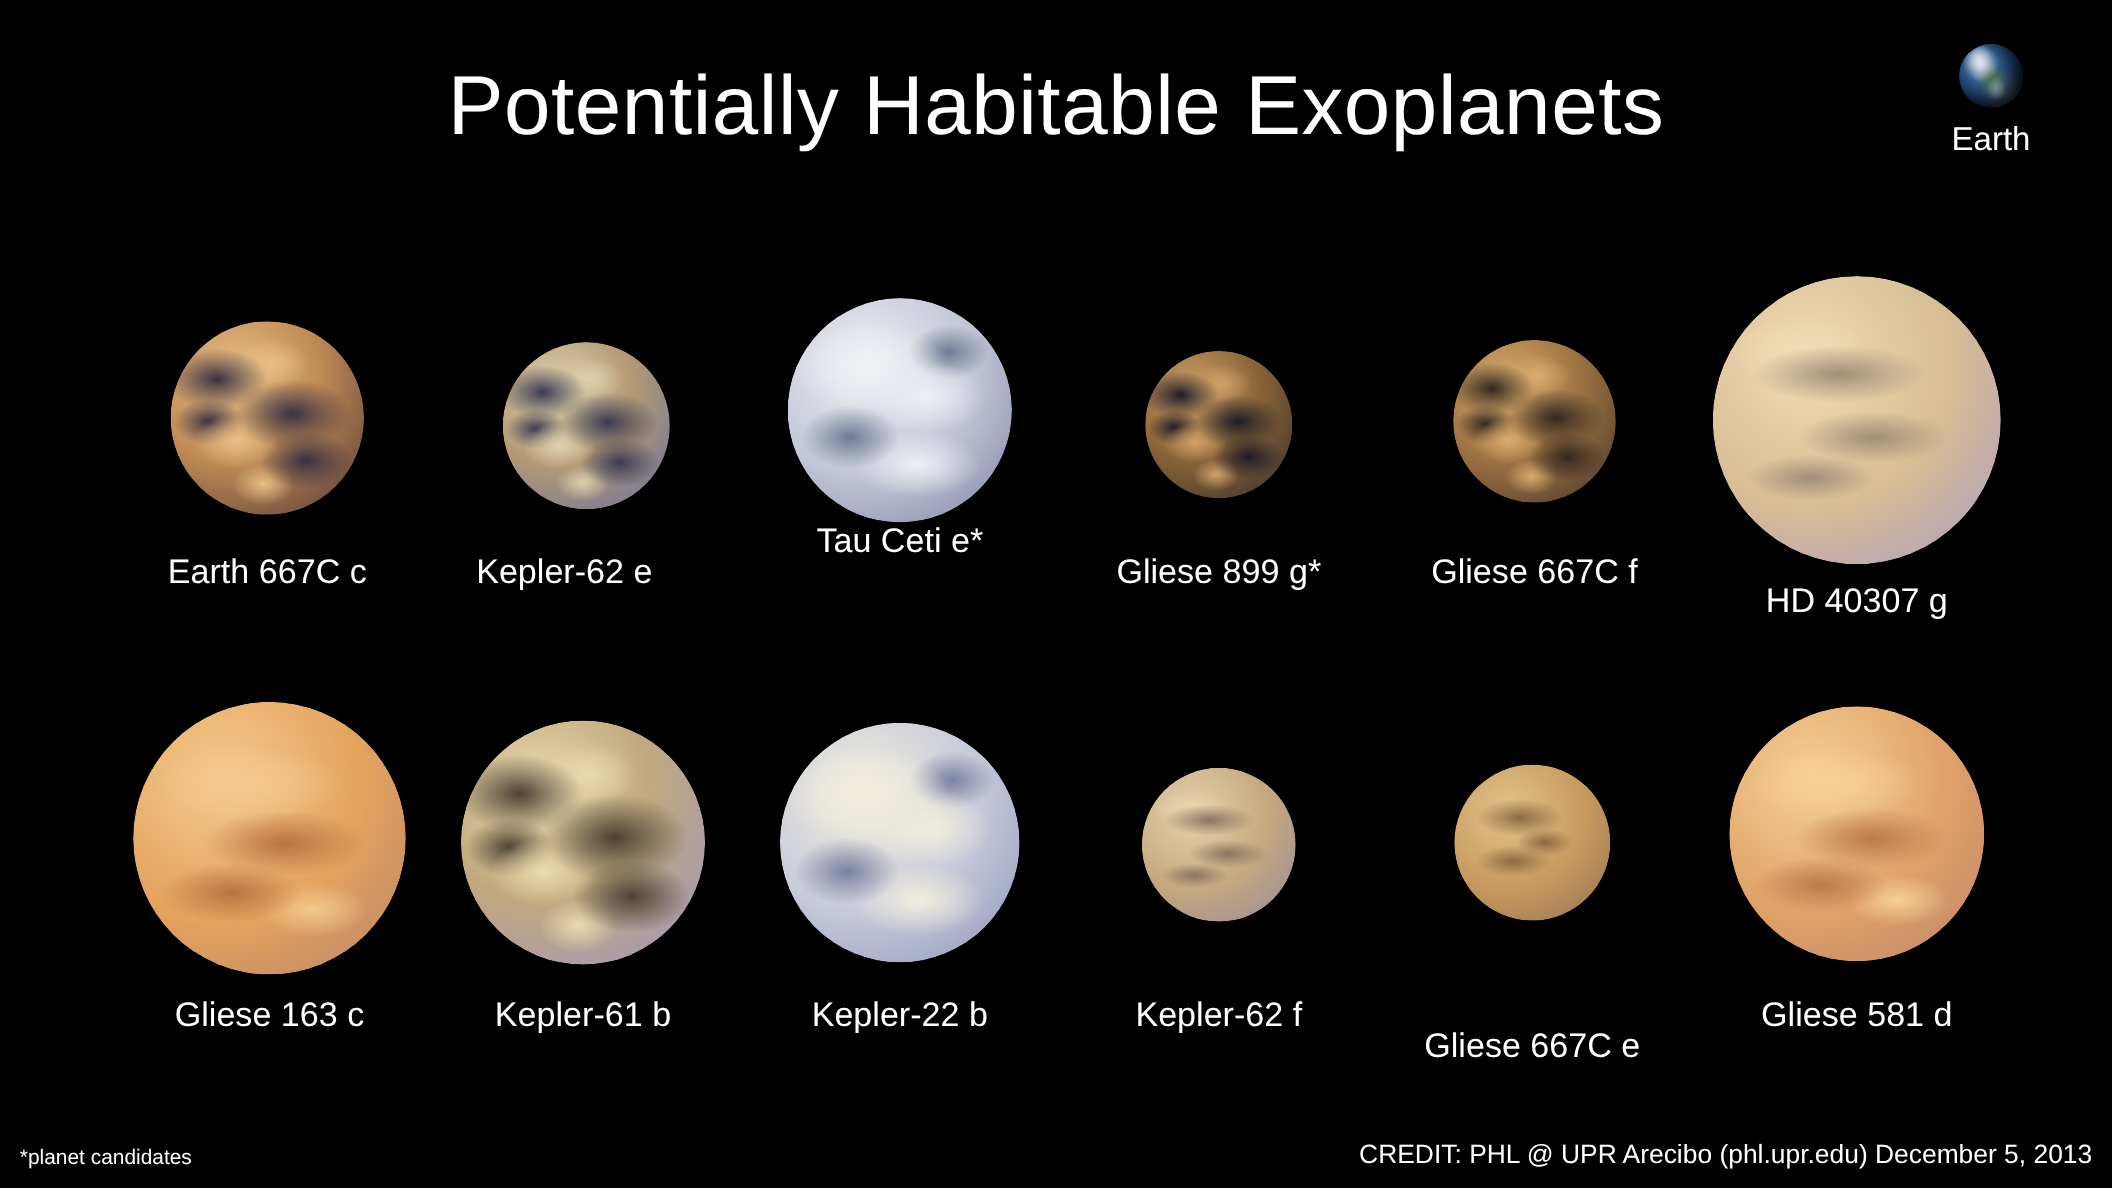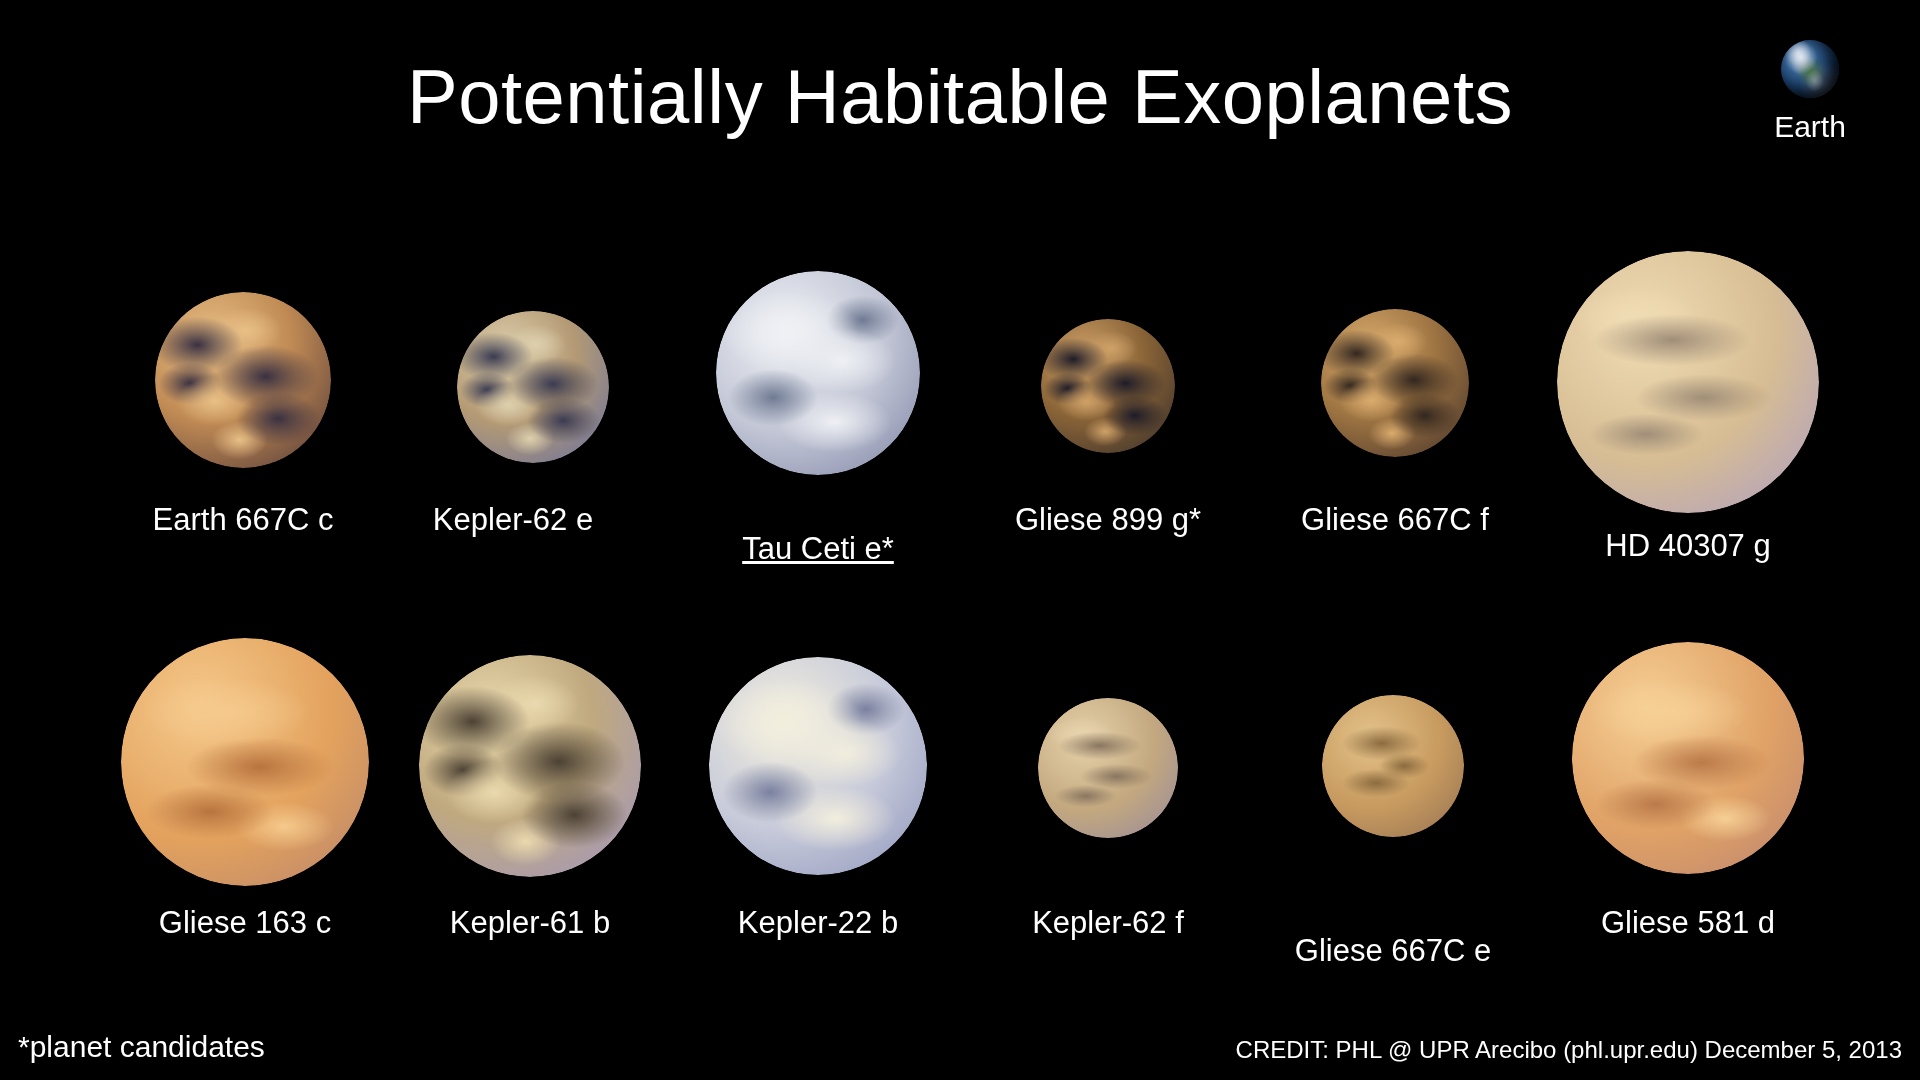--- a/index.html
+++ b/index.html
@@ -111,21 +111,21 @@
     font-weight: 400;
     color: #ffffff;
     white-space: nowrap;
   }
 
   
   #footnote {
     position: absolute;
     left: 18px;
     bottom: 16px;
-    font-size: 30px;
+    font-size: 19px;
     color: #ffffff;
   }
   #credit {
     position: absolute;
     right: 18px;
     bottom: 16px;
     font-size: 24px;
     color: #ffffff;
     white-space: nowrap;
     margin-top: 48px;
@@ -153,21 +153,21 @@
       <div class="planet-cell" style="left: 0px; top: 0px;">
         <div class="disc" style="left: 457px; top: 311px; width: 152px; height: 152px;">
           <div class="tex" style="background: radial-gradient(26% 16% at 24% 30%, rgb(59, 59, 82) 0%, rgba(0, 0, 0, 0) 100%), radial-gradient(20% 13% at 52% 22%, rgb(222, 208, 173) 0%, rgba(0, 0, 0, 0) 100%), radial-gradient(30% 18% at 63% 48%, rgb(59, 59, 82) 0%, rgba(0, 0, 0, 0) 100%), radial-gradient(22% 14% at 34% 62%, rgb(222, 208, 173) 0%, rgba(0, 0, 0, 0) 100%), radial-gradient(18% 12% at 20% 52%, rgb(59, 59, 82) 0%, rgba(0, 0, 0, 0) 100%), radial-gradient(24% 15% at 70% 72%, rgb(59, 59, 82) 0%, rgba(0, 0, 0, 0) 100%), radial-gradient(16% 11% at 48% 84%, rgb(222, 208, 173) 0%, rgba(0, 0, 0, 0) 100%), radial-gradient(circle at 32% 28%, rgb(222, 208, 173) 0%, rgb(180, 154, 116) 46%, rgb(122, 122, 150) 86%, rgb(18, 13, 10) 100%);"></div>
         </div>
         <div class="p-label" style="left: 313px; top: 502px; width: 400px;">Kepler-62 e</div>
       </div>
       <div class="planet-cell" style="left: 0px; top: 0px;">
         <div class="disc" style="left: 716px; top: 271px; width: 204px; height: 204px;">
           <div class="tex" style="background: radial-gradient(34% 20% at 36% 30%, rgb(238, 240, 244) 0%, rgba(255, 255, 255, 0) 100%), radial-gradient(26% 16% at 62% 44%, rgb(238, 240, 244) 0%, rgba(255, 255, 255, 0) 100%), radial-gradient(22% 14% at 28% 62%, rgb(111, 122, 147) 0%, rgba(0, 0, 0, 0) 100%), radial-gradient(28% 15% at 58% 74%, rgb(238, 240, 244) 0%, rgba(255, 255, 255, 0) 100%), radial-gradient(18% 12% at 72% 24%, rgb(111, 122, 147) 0%, rgba(0, 0, 0, 0) 100%), radial-gradient(circle at 34% 30%, rgb(238, 240, 244) 0%, rgb(195, 199, 214) 50%, rgb(141, 147, 176) 88%, rgb(26, 28, 40) 100%);"></div>
         </div>
-        <div class="p-label" style="left: 618px; top: 531px; width: 400px; text-decoration: underline;">Tau Ceti e*</div>
+        <div class="p-label" style="left: 618px; top: 474px; width: 400px;">Tau Ceti e*</div>
       </div>
       <div class="planet-cell" style="left: 0px; top: 0px;">
         <div class="disc" style="left: 1041px; top: 319px; width: 134px; height: 134px;">
           <div class="tex" style="background: radial-gradient(26% 16% at 24% 30%, rgb(30, 28, 40) 0%, rgba(0, 0, 0, 0) 100%), radial-gradient(20% 13% at 52% 22%, rgb(207, 161, 104) 0%, rgba(0, 0, 0, 0) 100%), radial-gradient(30% 18% at 63% 48%, rgb(30, 28, 40) 0%, rgba(0, 0, 0, 0) 100%), radial-gradient(22% 14% at 34% 62%, rgb(207, 161, 104) 0%, rgba(0, 0, 0, 0) 100%), radial-gradient(18% 12% at 20% 52%, rgb(30, 28, 40) 0%, rgba(0, 0, 0, 0) 100%), radial-gradient(24% 15% at 70% 72%, rgb(30, 28, 40) 0%, rgba(0, 0, 0, 0) 100%), radial-gradient(16% 11% at 48% 84%, rgb(207, 161, 104) 0%, rgba(0, 0, 0, 0) 100%), radial-gradient(circle at 32% 28%, rgb(207, 161, 104) 0%, rgb(138, 100, 55) 46%, rgb(74, 58, 45) 86%, rgb(18, 13, 10) 100%);"></div>
         </div>
         <div class="p-label" style="left: 908px; top: 502px; width: 400px;">Gliese 899 g*</div>
       </div>
       <div class="planet-cell" style="left: 0px; top: 0px;">
         <div class="disc" style="left: 1321px; top: 309px; width: 148px; height: 148px;">
           <div class="tex" style="background: radial-gradient(26% 16% at 24% 30%, rgb(51, 39, 31) 0%, rgba(0, 0, 0, 0) 100%), radial-gradient(20% 13% at 52% 22%, rgb(217, 171, 109) 0%, rgba(0, 0, 0, 0) 100%), radial-gradient(30% 18% at 63% 48%, rgb(51, 39, 31) 0%, rgba(0, 0, 0, 0) 100%), radial-gradient(22% 14% at 34% 62%, rgb(217, 171, 109) 0%, rgba(0, 0, 0, 0) 100%), radial-gradient(18% 12% at 20% 52%, rgb(51, 39, 31) 0%, rgba(0, 0, 0, 0) 100%), radial-gradient(24% 15% at 70% 72%, rgb(51, 39, 31) 0%, rgba(0, 0, 0, 0) 100%), radial-gradient(16% 11% at 48% 84%, rgb(217, 171, 109) 0%, rgba(0, 0, 0, 0) 100%), radial-gradient(circle at 32% 28%, rgb(217, 171, 109) 0%, rgb(158, 116, 66) 46%, rgb(91, 67, 48) 86%, rgb(18, 13, 10) 100%);"></div>

